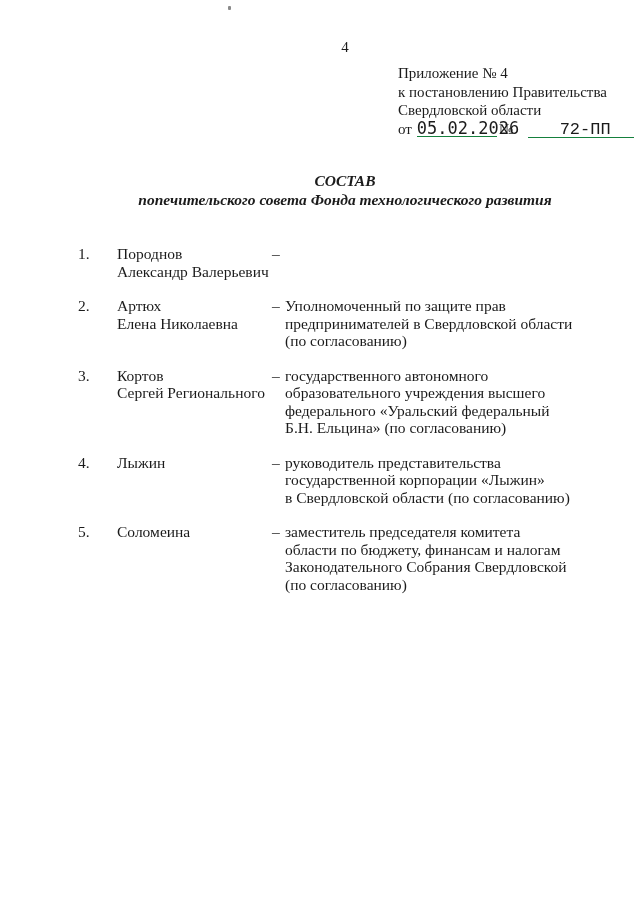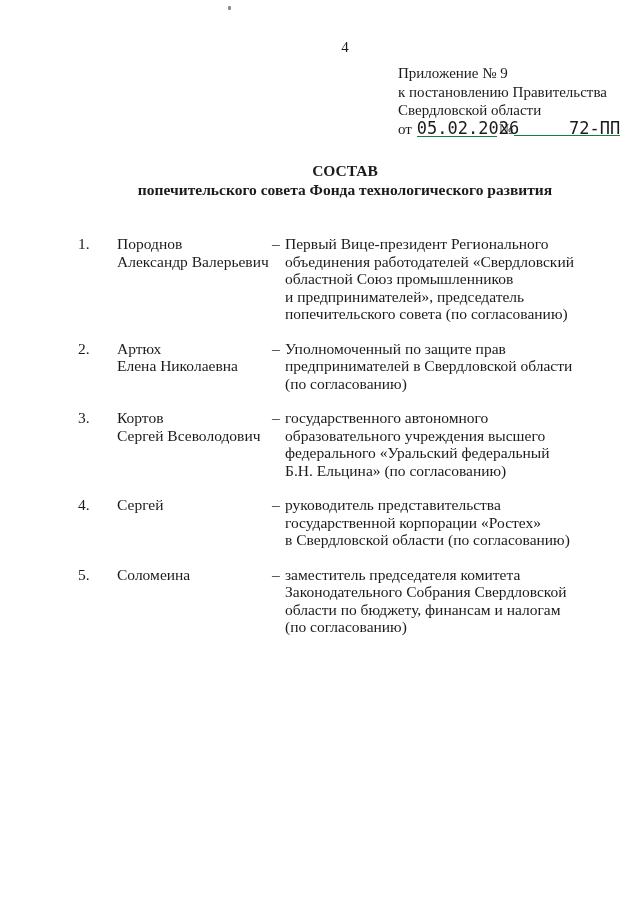--- a/index.html
+++ b/index.html
@@ -52,34 +52,36 @@
     vertical-align: baseline;
     height: 16px;
   }
   .date-blank {
     width: 80px;
     margin-left: 5px;
     text-align: center;
   }
   .num-blank {
     width: 106px;
-    margin-left: 1px;
+    margin-left: 15px;
     padding-left: 8px;
-    text-align: right;
+    text-align: center;
     box-sizing: border-box;
+    font-family: Liberation Mono, monospace;
   }
   .number-sign {
     margin-left: 2px;
   }
   .doc-title {
-    margin-top: 24px;
+    margin-top: 34px;
     text-align: center;
     font-weight: bold;
     font-size: 15.5px;
     line-height: 18.5px;
+    font-style: italic;
   }
   .members {
     margin-top: 36px;
     font-size: 15.5px;
     line-height: 17.5px;
   }
   .member-row {
     display: grid;
     grid-template-columns: 39px 155px 13px 1fr;
     margin-bottom: 17px;
@@ -95,98 +97,91 @@
 </head>
 <body>
 
 <div class="page-inner">
 
   <div class="speck"></div>
 
   <div class="page-number">4</div>
 
   <div class="appendix-block">
-    <div>Приложение № 9</div>
+    <div>Приложение № 4</div>
     <div>к постановлению Правительства</div>
     <div>Свердловской области</div>
     <div class="date-line"><span>от</span><span class="blank date-blank">05.02.2026</span><span class="number-sign">№</span><span class="blank num-blank">72-ПП</span></div>
   </div>
 
   <div class="doc-title">
     <div>СОСТАВ</div>
     <div>попечительского совета Фонда технологического развития</div>
   </div>
 
   <div class="members" id="members">
     <div class="member-row">
       <div class="m-num">1.</div>
       <div class="m-name">
           <div>Породнов</div>
           <div>Александр Валерьевич</div>
         </div>
       <div class="m-dash">–</div>
-      <div class="m-desc-lines">
-          <div>Первый Вице-президент Регионального</div>
-          <div>объединения работодателей «Свердловский</div>
-          <div>областной Союз промышленников</div>
-          <div>и предпринимателей», председатель</div>
-          <div>попечительского совета (по согласованию)</div>
-        </div>
     </div>
 
     <div class="member-row">
       <div class="m-num">2.</div>
       <div class="m-name">
           <div>Артюх</div>
           <div>Елена Николаевна</div>
         </div>
       <div class="m-dash">–</div>
       <div class="m-desc-lines">
           <div>Уполномоченный по защите прав</div>
           <div>предпринимателей в Свердловской области</div>
           <div>(по согласованию)</div>
         </div>
     </div>
 
     <div class="member-row">
       <div class="m-num">3.</div>
       <div class="m-name">
           <div>Кортов</div>
-          <div>Сергей Всеволодович</div>
+          <div>Сергей Регионального</div>
         </div>
       <div class="m-dash">–</div>
       <div class="m-desc-lines">
           <div>государственного автономного</div>
           <div>образовательного учреждения высшего</div>
           <div>федерального «Уральский федеральный</div>
           <div>Б.Н. Ельцина» (по согласованию)</div>
         </div>
     </div>
 
     <div class="member-row">
       <div class="m-num">4.</div>
       <div class="m-name">
-          <div>Сергей</div>
+          <div>Лыжин</div>
         </div>
       <div class="m-dash">–</div>
       <div class="m-desc-lines">
           <div>руководитель представительства</div>
-          <div>государственной корпорации «Ростех»</div>
+          <div>государственной корпорации «Лыжин»</div>
           <div>в Свердловской области (по согласованию)</div>
         </div>
     </div>
 
     <div class="member-row">
       <div class="m-num">5.</div>
       <div class="m-name">
           <div>Соломеина</div>
         </div>
       <div class="m-dash">–</div>
       <div class="m-desc-lines">
           <div>заместитель председателя комитета</div>
+          <div>области по бюджету, финансам и налогам</div>
           <div>Законодательного Собрания Свердловской</div>
-          <div>области по бюджету, финансам и налогам</div>
           <div>(по согласованию)</div>
         </div>
     </div>
   </div>
 
 </div>
 
 </body></html>

